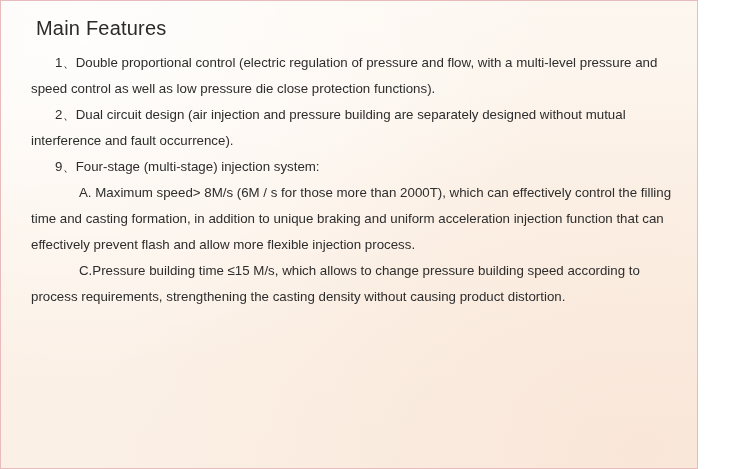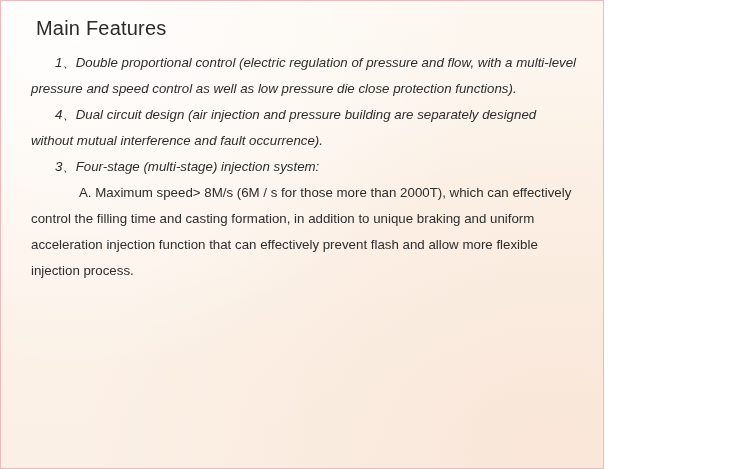--- a/index.html
+++ b/index.html
@@ -7,21 +7,21 @@
     padding: 0;
   }
   body {
     width: 750px;
     height: 469px;
     font-family: "Liberation Sans", sans-serif;
     background: #ffffff;
   }
   .page {
     position: relative;
-    width: 604px;
+    width: 698px;
     height: 469px;
     box-sizing: border-box;
     border: 1px solid #e8bcbc;
     background:
       linear-gradient(to bottom, #fdf7f0 0%, #fcf2e8 45%, #fbf0e6 100%);
     overflow: hidden;
   }
   .page::before {
     content: "";
     position: absolute;
@@ -44,31 +44,31 @@
   }
   p.para {
     font-size: 13.3px;
     line-height: 26px;
     color: #2d2d2d;
     margin: 0;
     text-align: left;
   }
   p.lvl1 {
     text-indent: 24px;
-    font-style: italic;
   }
   p.lvl2 {
     text-indent: 48px;
   }
 </style>
 </head>
 <body>
 
 <div class="page">
   <div class="content">
     <h1 class="title">Main Features</h1>
 
     <p class="para lvl1">1、Double proportional control (electric regulation of pressure and flow, with a multi-level pressure and speed control as well as low pressure die close protection functions).</p>
-    <p class="para lvl1">4、Dual circuit design (air injection and pressure building are separately designed without mutual interference and fault occurrence).</p>
-    <p class="para lvl1">3、Four-stage (multi-stage) injection system:</p>
+    <p class="para lvl1">2、Dual circuit design (air injection and pressure building are separately designed without mutual interference and fault occurrence).</p>
+    <p class="para lvl1">9、Four-stage (multi-stage) injection system:</p>
     <p class="para lvl2">A. Maximum speed&gt; 8M/s (6M / s for those more than 2000T), which can effectively control the filling time and casting formation, in addition to unique braking and uniform acceleration injection function that can effectively prevent flash and allow more flexible injection process.</p>
+    <p class="para lvl2">C.Pressure building time ≤15 M/s, which allows to change pressure building speed according to process requirements, strengthening the casting density without causing product distortion.</p>
   </div>
 </div>
 
 </body></html>

